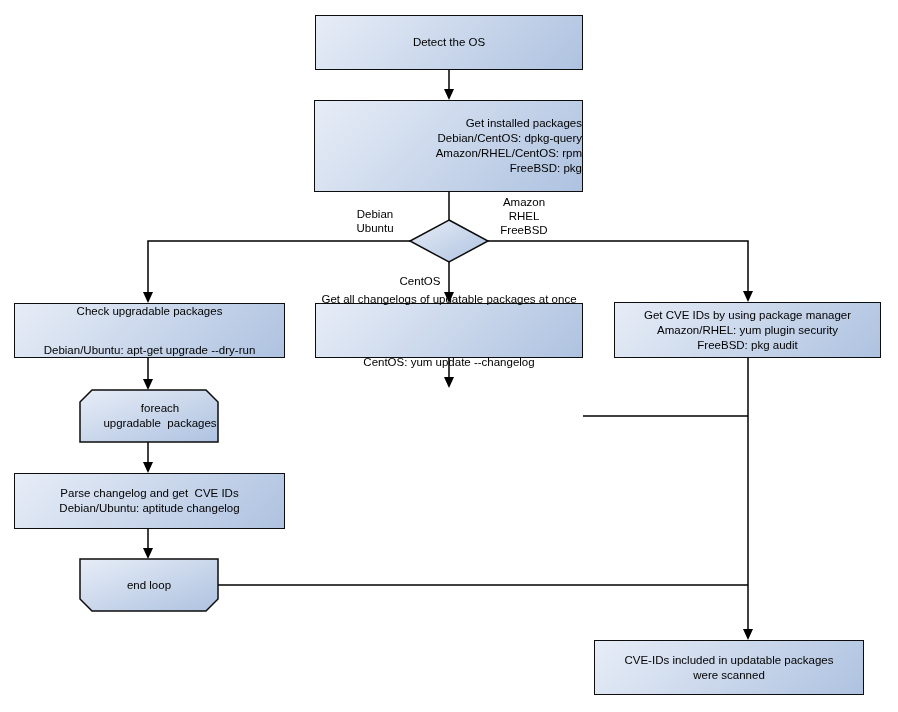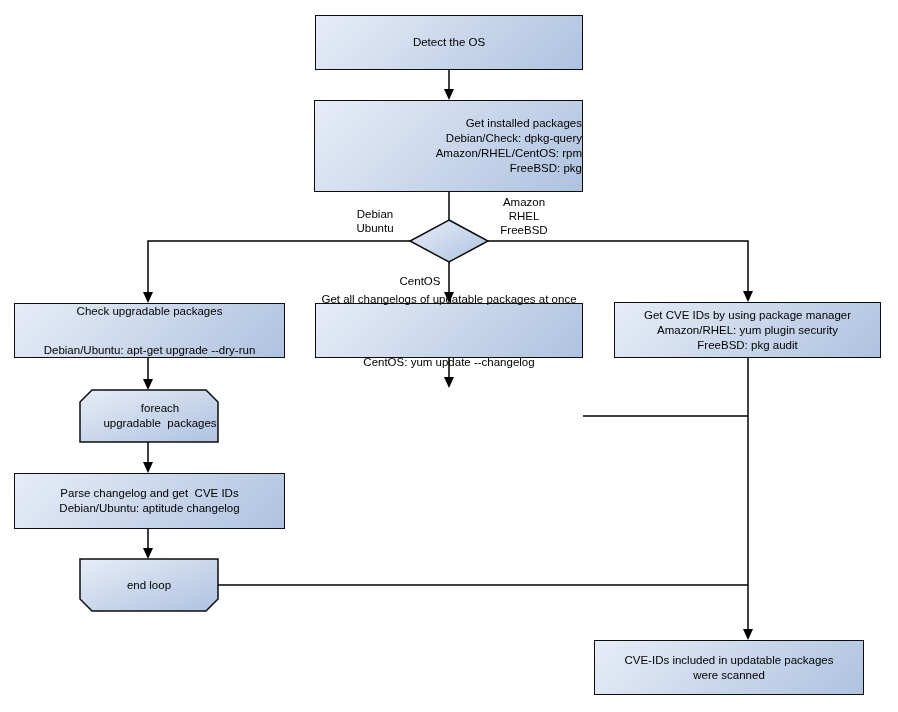--- a/index.html
+++ b/index.html
@@ -101,21 +101,21 @@
       <polygon points="80,559 218,559 218,599 206,611 92,611 80,599"></polygon>
     </g>
   </svg>
 
   <div class="box" style="left:315px; top:15px; width:268px; height:55px;">
     <span>Detect the OS</span>
   </div>
 
   <div class="box" style="left:314px; top:100px; width:269px; height:92px;align-items:flex-end;">
     <span>Get installed packages</span>
-    <span>Debian/Check: dpkg-query</span>
+    <span>Debian/CentOS: dpkg-query</span>
     <span>Amazon/RHEL/CentOS: rpm</span>
     <span>FreeBSD: pkg</span>
   </div>
 
   <div class="box" style="left:14px; top:303px; width:271px; height:55px;gap:24px;">
     <span>Check upgradable packages</span>
     <span>Debian/Ubuntu: apt-get upgrade --dry-run</span>
   </div>
 
   <div class="shape-text" style="left:80px; top:390px; width:160px; height:52px;">

